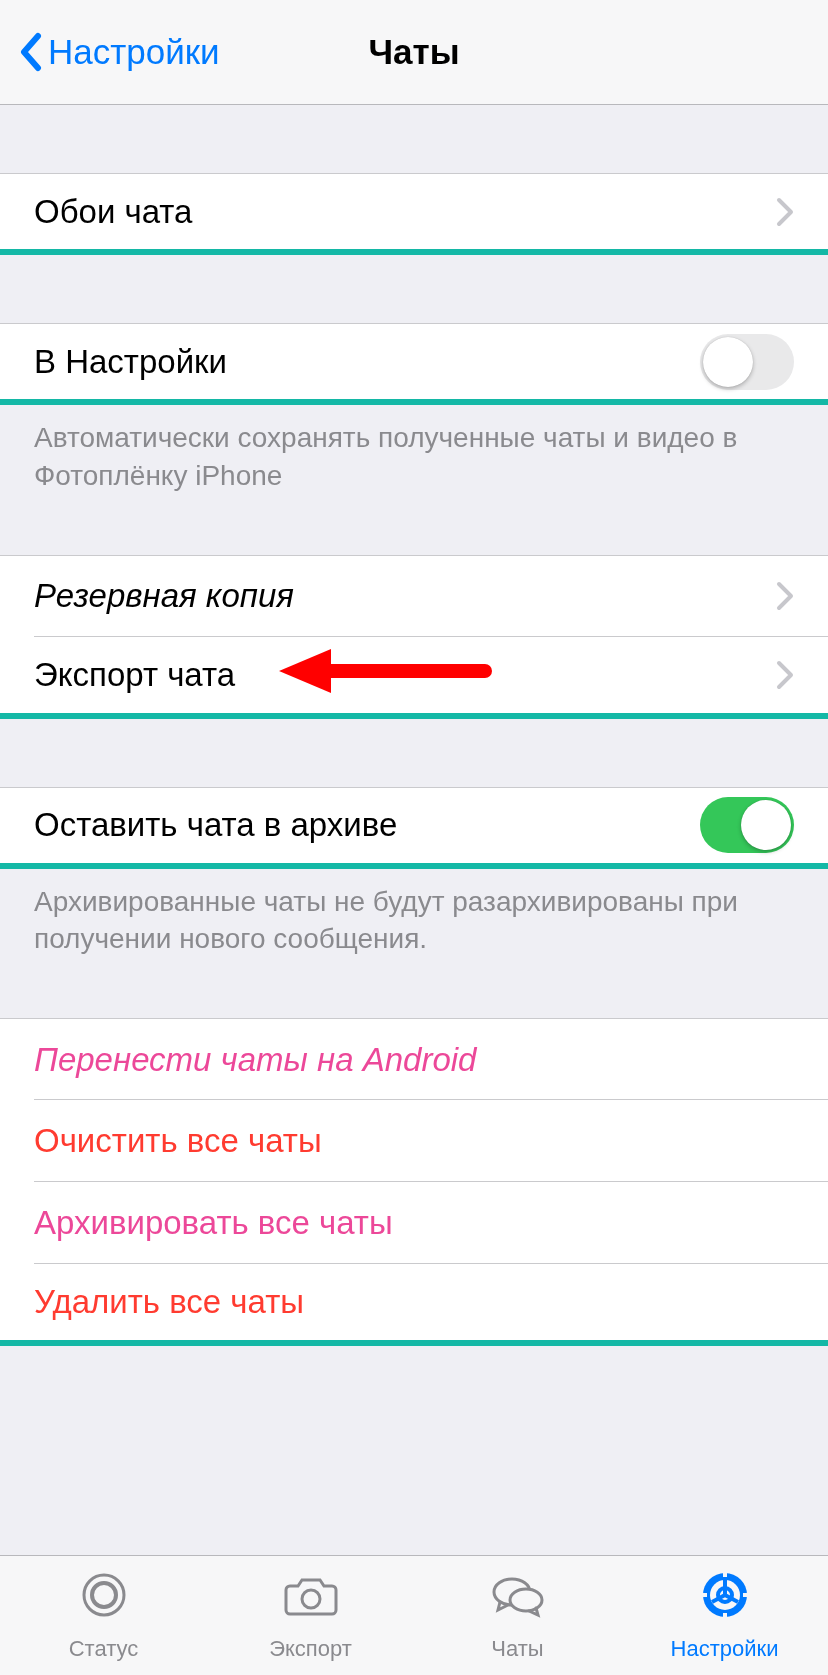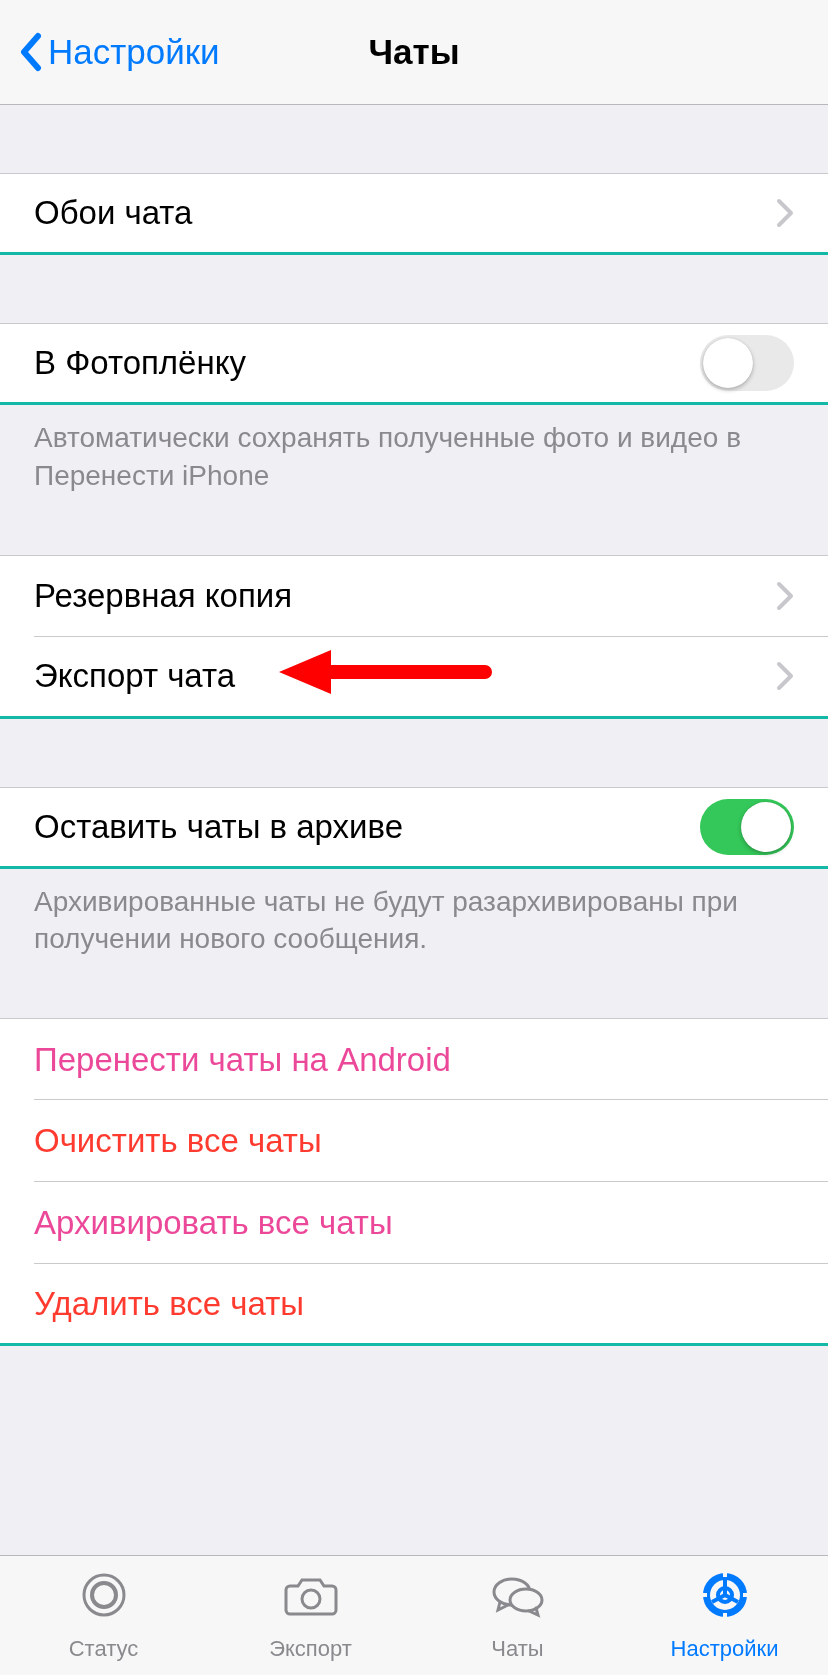--- a/index.html
+++ b/index.html
@@ -46,25 +46,25 @@
 
   .cell {
     background: #fff;
     min-height: 82px;
     padding: 0 34px 0 34px;
     display: flex;
     align-items: center;
     justify-content: space-between;
     font-size: 33px;
     border-top: 1px solid #cacacd;
-    border-bottom: 3px solid #14b8a6;
+    border-bottom: 6px solid #14b8a6;
     position: relative;
   }
   .cell + .cell { border-top: none; }
-  .cell.nb-top { border-top: 1px solid #cacacd; }
+  .cell.nb-top { border-top: 1px solid #cacacd; font-style: italic; }
   .cell .label { color: #000; }
   .cell.link-blue .label { color: #ec4899; }
   .cell.link-red .label { color: #ff3b30; }
 
   .cell .chevron {
     color: #c7c7cc;
   }
   .cell .chevron svg { display:block; }
 
   .inner-sep {
@@ -158,26 +158,26 @@
     <span class="chevron">
       <svg width="18" height="30" viewBox="0 0 18 30">
           <polyline points="3,3 15,15 3,27" fill="none" stroke="#c7c7cc" stroke-width="4" stroke-linecap="round" stroke-linejoin="round"></polyline>
         </svg>
     </span>
   </div>
 
   <div class="group-spacer"></div>
 
   <div class="cell">
-    <span class="label">В Фотоплёнку</span>
+    <span class="label">В Настройки</span>
     <div class="toggle" id="toggle-roll">
         <div class="knob"></div>
       </div>
   </div>
-  <div class="footer-text">Автоматически сохранять полученные фото и видео в Перенести iPhone</div>
+  <div class="footer-text">Автоматически сохранять полученные чаты и видео в Фотоплёнку iPhone</div>
 
   <div class="group-spacer sm"></div>
 
   <div class="cell no-bb nb-top">
     <span class="label">Резервная копия</span>
     <span class="chevron">
       <svg width="18" height="30" viewBox="0 0 18 30">
           <polyline points="3,3 15,15 3,27" fill="none" stroke="#c7c7cc" stroke-width="4" stroke-linecap="round" stroke-linejoin="round"></polyline>
         </svg>
     </span>
@@ -194,21 +194,21 @@
       <svg width="220" height="60" viewBox="0 0 220 60">
         <line x1="210" y1="30" x2="48" y2="30" stroke="#ff0000" stroke-width="14" stroke-linecap="round"></line>
         <polygon points="4,30 56,8 56,52" fill="#ff0000"></polygon>
       </svg>
     </span>
   </div>
 
   <div class="group-spacer"></div>
 
   <div class="cell">
-    <span class="label">Оставить чаты в архиве</span>
+    <span class="label">Оставить чата в архиве</span>
     <div class="toggle on" id="toggle-arch">
         <div class="knob"></div>
       </div>
   </div>
   <div class="footer-text">Архивированные чаты не будут разархивированы при получении нового сообщения.</div>
 
   <div class="group-spacer sm"></div>
 
   <div class="cell link-blue no-bb nb-top">
     <span class="label">Перенести чаты на Android</span>

